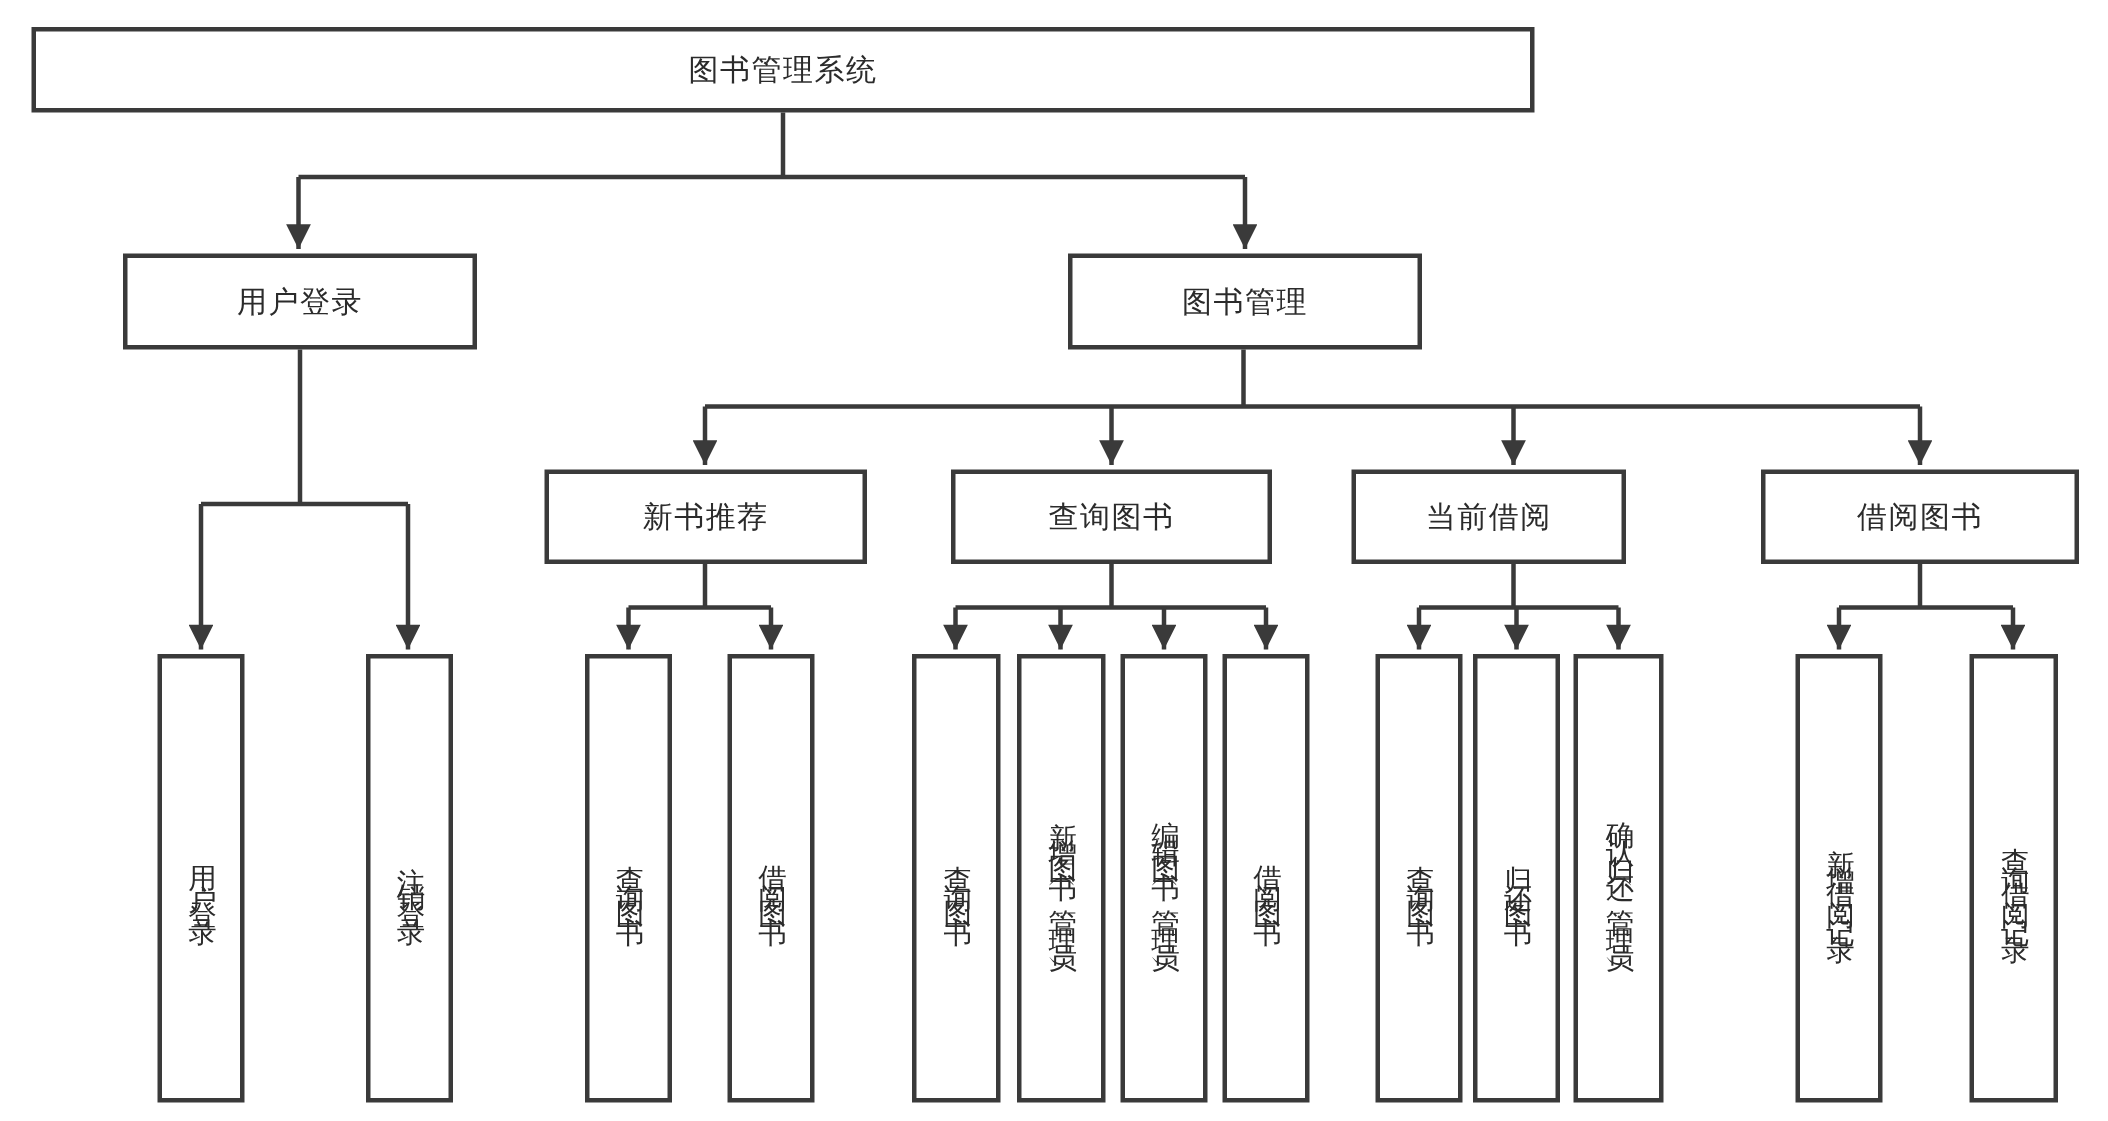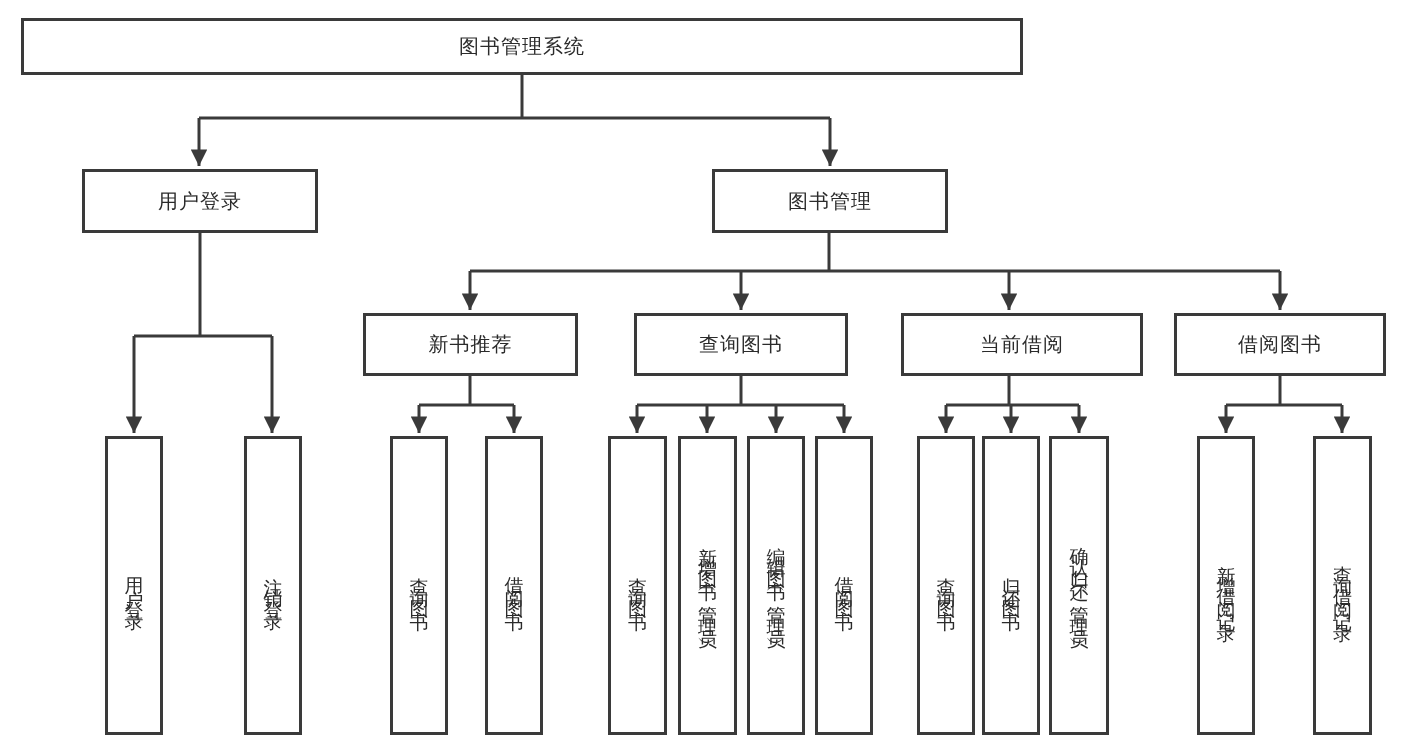--- a/index.html
+++ b/index.html
@@ -100,21 +100,21 @@
     <path class="connector" d="M1342 405 V433" marker-end="url(#arrow)"></path>
   </svg>
 
   <div class="box" style="left:21px; top:18px; width:1002px; height:57px;font-family:Liberation Mono, monospace;">图书管理系统</div>
 
   <div class="box" style="left:82px; top:169px; width:236px; height:64px;">用户登录</div>
   <div class="box" style="left:712px; top:169px; width:236px; height:64px;">图书管理</div>
 
   <div class="box" style="left:363px; top:313px; width:215px; height:63px;">新书推荐</div>
   <div class="box" style="left:634px; top:313px; width:214px; height:63px;">查询图书</div>
-  <div class="box" style="left:901px; top:313px; width:242px; height:63px;">当前借阅</div>
+  <div class="box" style="left:901px; top:313px; width:183px; height:63px;">当前借阅</div>
   <div class="box" style="left:1174px; top:313px; width:212px; height:63px;">借阅图书</div>
 
   <div class="box vbox" style="left:105px; top:436px; width:58px; height:299px;">用户登录</div>
   <div class="box vbox" style="left:244px; top:436px; width:58px; height:299px;">注销登录</div>
 
   <div class="box vbox" style="left:390px; top:436px; width:58px; height:299px;">查询图书</div>
   <div class="box vbox" style="left:485px; top:436px; width:58px; height:299px;">借阅图书</div>
 
   <div class="box vbox" style="left:608px; top:436px; width:59px; height:299px;">查询图书</div>
   <div class="box vbox" style="left:678px; top:436px; width:59px; height:299px;">新增图书（管理员）</div>

